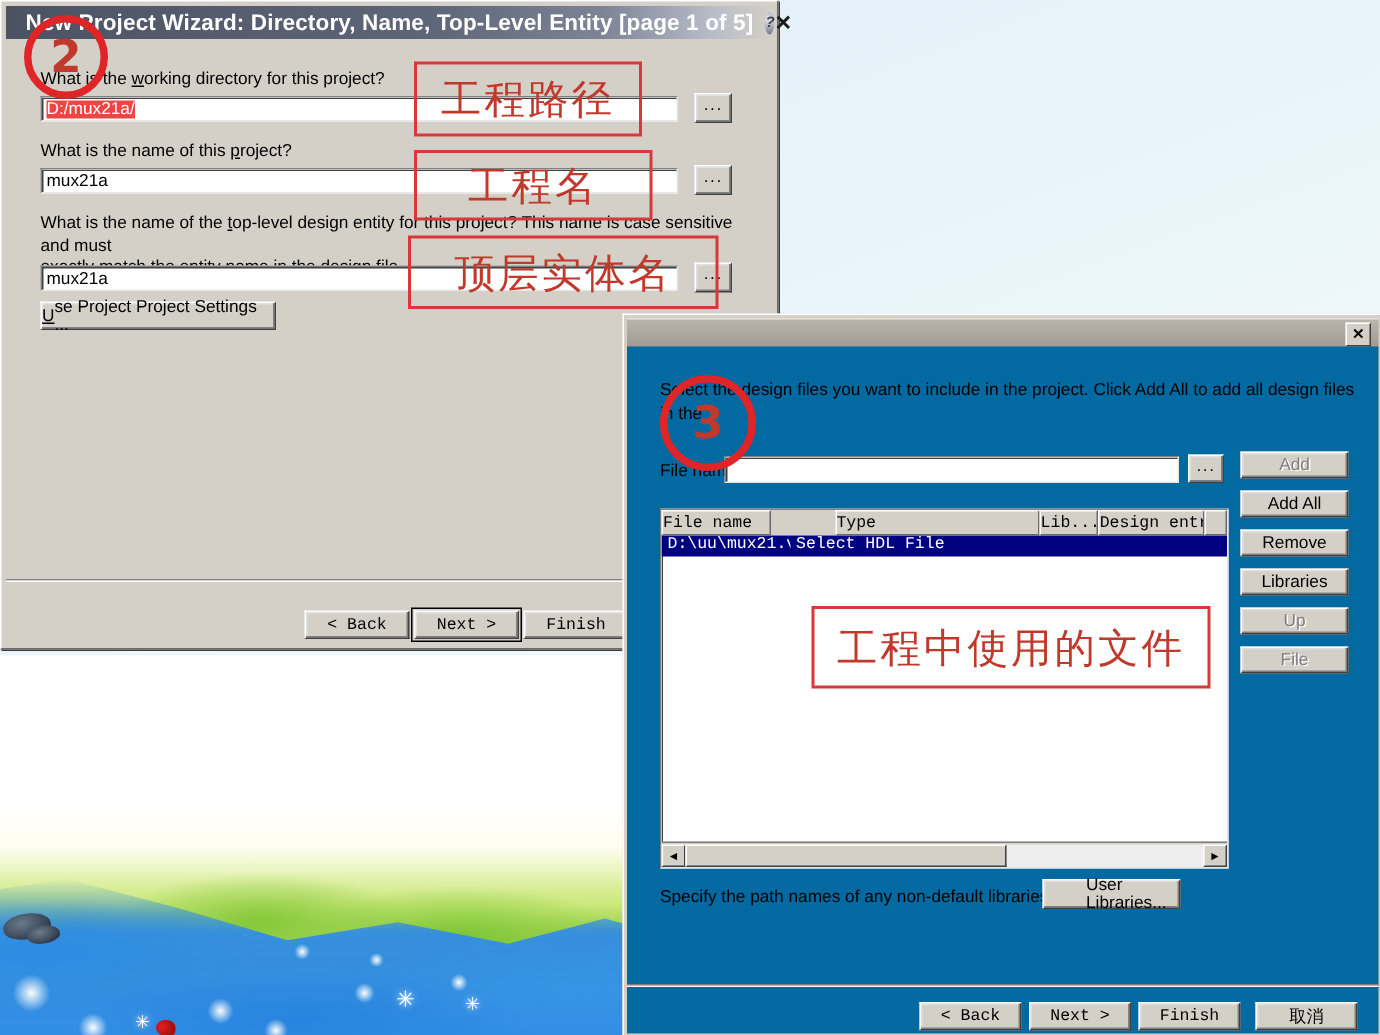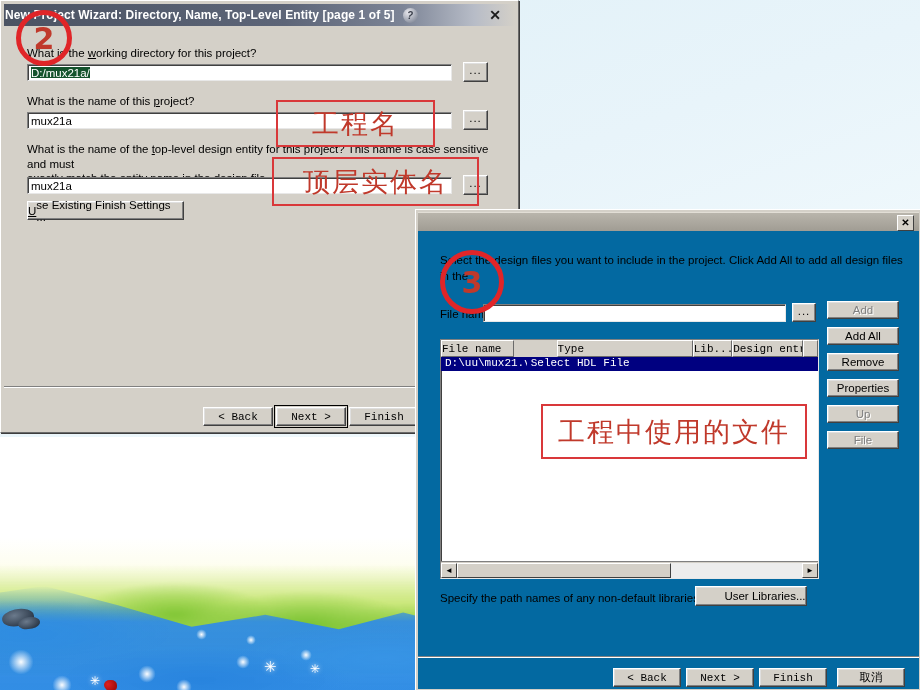--- a/index.html
+++ b/index.html
@@ -77,22 +77,22 @@
     border-top: 1px solid #fff; border-left: 1px solid #fff;
     border-right: 1px solid #6a6a6a; border-bottom: 1px solid #6a6a6a;
     box-shadow: 1px 1px 0 #3d3d3d;
   }
   #dlg1 .tbar {
     position: absolute; left: 3px; top: 3px; width: 511px; height: 22px;
     background: linear-gradient(to right, #4b5363 0%, #5d6578 55%, #7c8496 78%, #b7bcc7 92%, #d4d0c8 100%);
     display: flex; align-items: center;
   }
   #dlg1 .tbar .ttl {
-    color: #ffffff; font-size: 12px; font-weight: bold;
-    margin-left: 1px; white-space: nowrap; letter-spacing: .1px;
+    color: #ffffff; font-size: 15px; font-weight: bold;
+    margin-left: 13px; white-space: nowrap; letter-spacing: .1px;
   }
   #dlg1 .tbar .helpico {
     margin-left: 8px; width: 15px; height: 15px; border-radius: 50%;
     background: radial-gradient(circle at 35% 30%, #e9e9ef, #9096a4 70%, #6c7280);
     color: #3a3f4b; font-size: 10px; font-style: italic; font-weight: bold;
     display: flex; align-items: center; justify-content: center;
   }
   #dlg1 .tbar .xbtn {
     margin-left: auto; margin-right: 14px;
     color: #1b1b1b; font-size: 14px; font-weight: bold; cursor: pointer;
@@ -103,21 +103,21 @@
   .q u { text-decoration: underline; }
 
   .tfield {
     background: #fff; border: 1px solid #808080;
     border-right-color: #e8e8e8; border-bottom-color: #e8e8e8;
     box-shadow: inset 1px 1px 0 #404040;
     font-size: 11.5px; color: #000;
     display: flex; align-items: center; padding-left: 3px;
     box-sizing: border-box;
   }
-  .tfield .sel { background: #14532d; color: #fff; text-decoration: underline; }
+  .tfield .sel { background: #ef4444; color: #fff; }
 
   .btn {
     background: #d4d0c8;
     border: 1px solid #fff; border-right-color: #404040; border-bottom-color: #404040;
     box-shadow: inset -1px -1px 0 #808080, inset 1px 1px 0 #dfdfdf;
     font-size: 11.5px; color: #000;
     display: flex; align-items: center; justify-content: center;
     box-sizing: border-box; cursor: pointer;
   }
   .btn.disabled { color: #808080; text-shadow: 1px 1px 0 #fff; }
@@ -260,21 +260,21 @@
         <span>What is the name of the </span><u>t</u><span>op-level design entity for this project? This name is case sensitive and must</span>
         <div>exactly match the entity name in the design file.</div>
       </div>
       <div class="tfield" style="position:absolute; left:23px; top:151px; width:425px; height:17px;">
         <span>mux21a</span>
       </div>
       <div class="btn dots" style="position:absolute; left:459px; top:149px; width:25px; height:20px;">...</div>
 
       <div class="btn" style="position:absolute; left:23px; top:175px; width:157px; height:19px;">
         <u>U</u>
-          <span>se Existing Finish Settings ...</span>
+          <span>se Project Project Settings ...</span>
       </div>
 
       <div class="hr" style="left:0; top:360px; width:511px;"></div>
       <div class="btn mono" style="position:absolute; left:199px; top:381px; width:70px; height:19px;">&lt; Back</div>
       <div class="btn mono defbtn" style="position:absolute; left:272px; top:381px; width:70px; height:19px;">Next &gt;</div>
       <div class="btn mono" style="position:absolute; left:345px; top:381px; width:70px; height:19px;">Finish</div>
     </div>
   </div>
 
   <div class="dlg" id="dlg2">
@@ -288,21 +288,21 @@
         <div>Select the design files you want to include in the project. Click Add All to add all design files in the</div>
       </div>
 
       <div class="q" style="position:absolute; left:22px; top:76px;">File name:</div>
       <input class="tfield" style="position: absolute; left: 65px; top: 73px; width: 303px; height: 18px; outline: none;" placeholder="">
       <div class="btn dots" style="position:absolute; left:374px; top:72px; width:24px; height:19px;">...</div>
 
       <div class="btn disabled" style="position:absolute; left:409px; top:70px; width:72px; height:18px;">Add</div>
       <div class="btn" style="position:absolute; left:409px; top:96px; width:72px; height:18px;">Add All</div>
       <div class="btn" style="position:absolute; left:409px; top:122px; width:72px; height:18px;">Remove</div>
-      <div class="btn" style="position:absolute; left:409px; top:148px; width:72px; height:18px;">Properties</div>
+      <div class="btn" style="position:absolute; left:409px; top:148px; width:72px; height:18px;">Libraries</div>
       <div class="btn disabled" style="position:absolute; left:409px; top:174px; width:72px; height:18px;">Up</div>
       <div class="btn disabled" style="position:absolute; left:409px; top:200px; width:72px; height:18px;">File</div>
 
       <div id="filelist">
         <div class="hdr">
           <div class="c" style="width:102px;">File name</div>
           <div class="c" style="width:192px;margin-left:43px;">Type</div>
           <div class="c" style="width:55px;">Lib...</div>
           <div class="c" style="width:100px;">Design entr...</div>
           <div class="c" style="width:20px;"></div>
@@ -316,34 +316,35 @@
         <div class="hscroll">
           <div class="ar">◄</div>
           <div class="trk">
             <div class="thumb"></div>
           </div>
           <div class="ar">►</div>
         </div>
       </div>
 
       <div class="q" style="position:absolute; left:22px; top:360px;">Specify the path names of any non-default libraries.</div>
-      <div class="btn" style="position:absolute; left:277px; top:355px; width:112px; height:20px;padding-left:28px;">User Libraries...</div>
+      <div class="btn" style="position:absolute; left:277px; top:355px; width:92px; height:20px;padding-left:28px;">User Libraries...</div>
 
       <div class="hr" style="left:0; top:425px; width:501px;"></div>
       <div class="btn mono" style="position:absolute; left:195px; top:437px; width:68px; height:19px;">&lt; Back</div>
       <div class="btn mono" style="position:absolute; left:268px; top:437px; width:68px; height:19px;">Next &gt;</div>
       <div class="btn mono" style="position:absolute; left:341px; top:437px; width:68px; height:19px;">Finish</div>
       <div class="btn" style="position:absolute; left:419px; top:437px; width:68px; height:19px;">取消</div>
     </div>
   </div>
 
   <div class="circnum" style="left:16px; top:10px; width:46px; height:46px;">2</div>
 
   <div class="circnum" style="left:440px; top:250px; width:54px; height:54px;">3</div>
 
+  <div class="annbox" style="left:276px; top:41px; width:148px; height:46px;">工程路径</div>
 
   <div class="annbox" style="left:272px; top:157px; width:203px; height:45px;">顶层实体名</div>
 
   <div class="annbox" style="left:276px; top:100px; width:155px; height:43px;">工程名</div>
 
   <div class="annbox" style="left:541px; top:404px; width:262px; height:51px;">工程中使用的文件</div>
 
 </div>
 
 </body></html>

